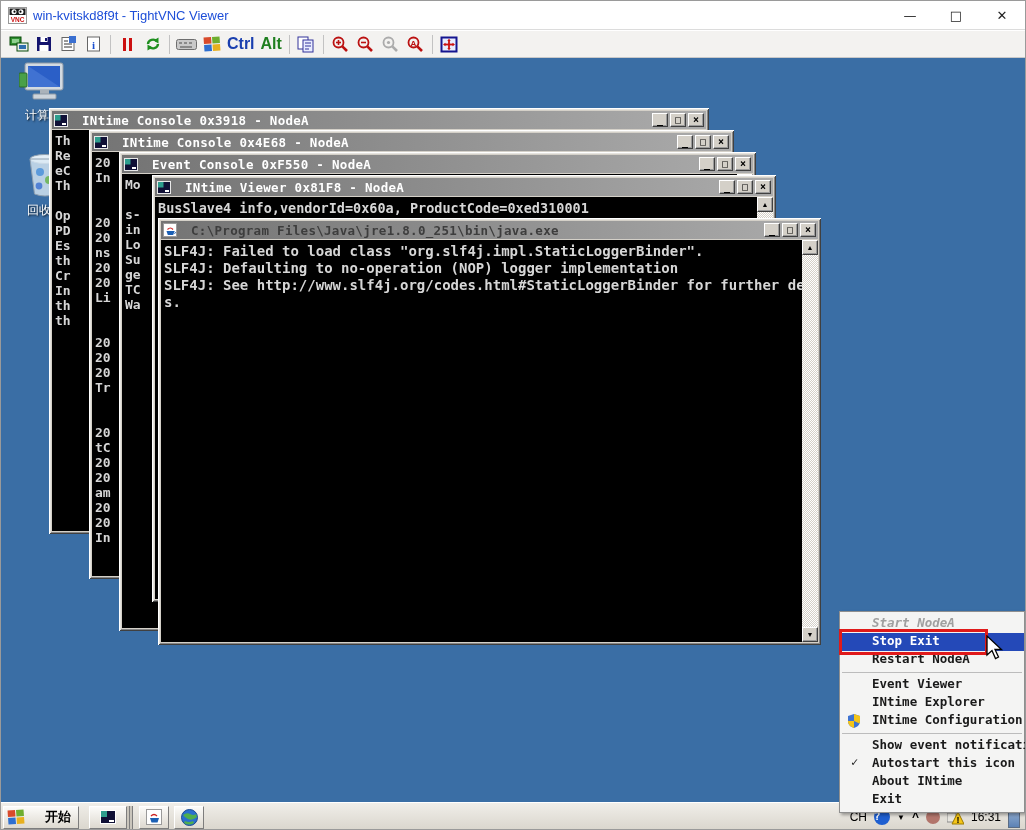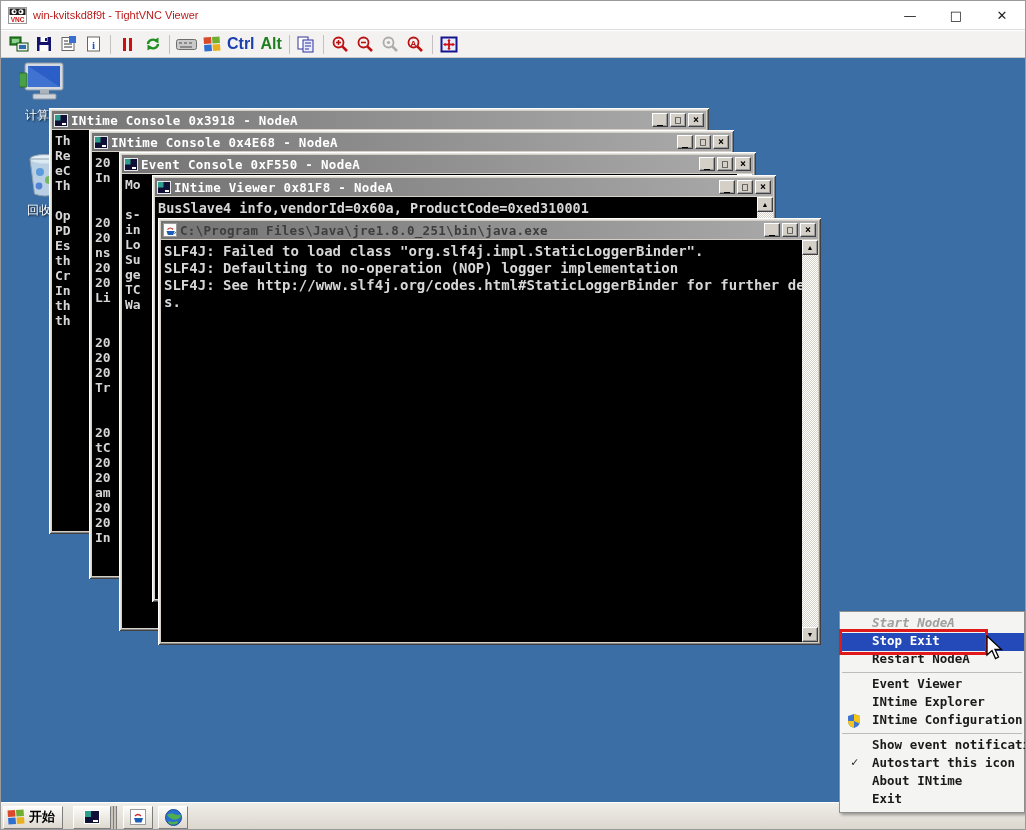--- a/index.html
+++ b/index.html
@@ -5,21 +5,21 @@
   * { box-sizing: border-box; margin: 0; padding: 0; }
   html,body { background:#666; }
   .app { position:relative; width:1026px; height:830px; background:#fff;
          border:1px solid #9a9a9a; overflow:hidden;
          font-family:"Liberation Sans", sans-serif; }
 
   
   .titlebar { position:absolute; top:0; left:0; right:0; height:29px; background:#fff;
               display:flex; align-items:center; border-bottom:1px solid #dcdcdc; }
   .vnc-logo { margin:0 6px 0 7px; display:flex; }
-  .titlebar .ttl { font-size:11px; color:#b91c1c; }
+  .titlebar .ttl { font-size:13px; color:#1d4ed8; }
   .winctl { margin-left:auto; display:flex; height:100%; }
   .winctl span { width:46px; display:flex; align-items:center; justify-content:center;
                  font-size:13px; color:#222; font-family:"DejaVu Sans", sans-serif; }
 
   
   .toolbar { position:absolute; top:30px; left:0; right:0; height:27px; background:#f3f2f0;
              border-bottom:1px solid #c9c9c9; display:flex; align-items:center; padding:0 5px; }
   .tbtn { width:25px; height:23px; display:flex; align-items:center; justify-content:center; }
   .tbtn.txt { width:auto; padding:0 3px; font-size:16px; font-weight:bold; }
   .tsep { width:1px; height:19px; background:#c2c2c2; margin:0 4px; }
@@ -32,21 +32,21 @@
   
   .dicon { position:absolute; width:72px; text-align:center; color:#fff; font-size:12px;
            text-shadow:1px 1px 2px rgba(0,0,0,.9); z-index:1; }
   .dicon .lbl { display:block; margin-top:1px; }
 
   
   .cwin { position:absolute; background:#D4D0C8; padding:3px;
           box-shadow: inset 1px 1px 0 #ffffff, inset -1px -1px 0 #404040,
                       inset 2px 2px 0 #e6e4df, inset -2px -2px 0 #868686; }
   .ctitle { height:18px; background:linear-gradient(to right,#747474,#ababab);
-            display:flex; align-items:center; padding:0 2px; gap:3px; }
+            display:flex; align-items:center; padding:0 2px; gap:14px; }
   .ctitle .ttext { flex:1; color:#fff; font:bold 12.5px "DejaVu Sans Mono", monospace;
                    white-space:nowrap; overflow:hidden; letter-spacing:.3px; }
   .w5 .ctitle .ttext { color:#3d3d3d; }
   .cicon { display:flex; }
   .cbtns { display:flex; gap:2px; }
   .cbtn { width:16px; height:14px; background:#D4D0C8; border:1px solid;
           border-color:#fff #404040 #404040 #fff; box-shadow:inset -1px -1px 0 #9a9a9a;
           font:bold 10px/11px "DejaVu Sans Mono",monospace; text-align:center; color:#000; }
   .cbody { position:absolute; top:22px; left:3px; right:3px; bottom:3px; background:#000; overflow:hidden; }
   .clines { margin:0; padding:3px 0 0 3px; color:#d6d6d6; white-space:pre;
@@ -70,21 +70,21 @@
   .w3{left:118px;top:94px; width:637px; height:479px;}
   .w4{left:151px;top:117px;width:624px; height:427px;}
   .w5{left:157px;top:160px;width:663px; height:427px;}
 
   
   .taskbar { position:absolute; left:0; right:0; bottom:0; height:29px; z-index:20;
              background:linear-gradient(#f0eee9,#d9d5cc); border-top:1px solid #fff;
              display:flex; align-items:center; padding:0 2px; }
   .raised { background:linear-gradient(#fcfbf9,#ddd9d0); border:1px solid;
             border-color:#fff #7d7d7d #7d7d7d #fff; }
-  .startbtn { height:23px; display:flex; align-items:center; gap:4px; padding:0 7px 0 3px;
+  .startbtn { height:23px; display:flex; align-items:center; gap:20px; padding:0 7px 0 3px;
               font-size:13px; font-weight:bold; color:#000; }
   .qlbtn { height:23px; width:30px; margin-left:5px; display:flex; align-items:center; justify-content:center; }
   .qlbtn.grp { width:38px; box-shadow:2px 0 0 #c9c5bc, 3px 0 0 #7d7d7d, 5px 0 0 #c9c5bc, 6px 0 0 #7d7d7d; }
   .tray { margin-left:auto; display:flex; align-items:center; gap:7px; padding-right:5px;
           font-size:12px; color:#000; }
   .tray .tico { display:flex; align-items:center; }
   .deskedge { width:12px; height:22px; background:linear-gradient(#9fb8d8,#5c82b5);
               border:1px solid #5a6c85; }
   .helpdot { width:16px; height:16px; border-radius:50%; background:#1f5fd0; color:#fff;
              font:bold 11px/16px "DejaVu Sans Mono",monospace; text-align:center; }
@@ -503,20 +503,36 @@
             <path d="M5 7 q3 -3 6 0" stroke="#cc2222" stroke-width="1.3" fill="none"></path>
             <path d="M4 9 h9 l-1.5 4.5 h-6 z" fill="#1a5fb4"></path>
           </svg>
       </div>
       <div class="qlbtn raised">
         <svg width="17" height="17">
             <circle cx="8.5" cy="8.5" r="8" fill="#2a6fd0" stroke="#1a4a8f"></circle>
             <path d="M2 6 q4 -3 7 -1 q4 2 6 0 l1 3 q-5 4 -9 2 q-4 -2 -5 -4z" fill="#4fae4f"></path>
             <path d="M4 12 q4 2 8 0 l1 2 q-5 3 -10 0z" fill="#4fae4f"></path>
           </svg>
+      </div>
+      <div class="tray">
+        <span>CH</span>
+        <span class="tico helpdot">?</span>
+        <span class="tico" style="font-size:8px">▼</span>
+        <span class="tico" style="font-weight:bold">^</span>
+        <span class="tico reddot"></span>
+        <span class="tico">
+          <svg width="17" height="15">
+              <rect x="0" y="3" width="9" height="9" fill="#e8e6e0" stroke="#8a8a8a"></rect>
+              <polygon points="11,2 17,14 5,14" fill="#f5c518" stroke="#9a7a00"></polygon>
+              <text x="11" y="12.5" font-size="9" font-weight="bold" text-anchor="middle" fill="#000" font-family="Liberation Sans,sans-serif">!</text>
+            </svg>
+        </span>
+        <span>16:31</span>
+        <span class="tico deskedge"></span>
       </div>
     </div>
 
     <div class="ctxmenu">
       <div class="mi dis"><span>Start NodeA</span></div>
       <div class="mi hl"><span>Stop Exit</span></div>
       <div class="mi"><span>Restart NodeA</span></div>
       <div class="msep"></div>
       <div class="mi"><span>Event Viewer</span></div>
       <div class="mi"><span>INtime Explorer</span></div>

